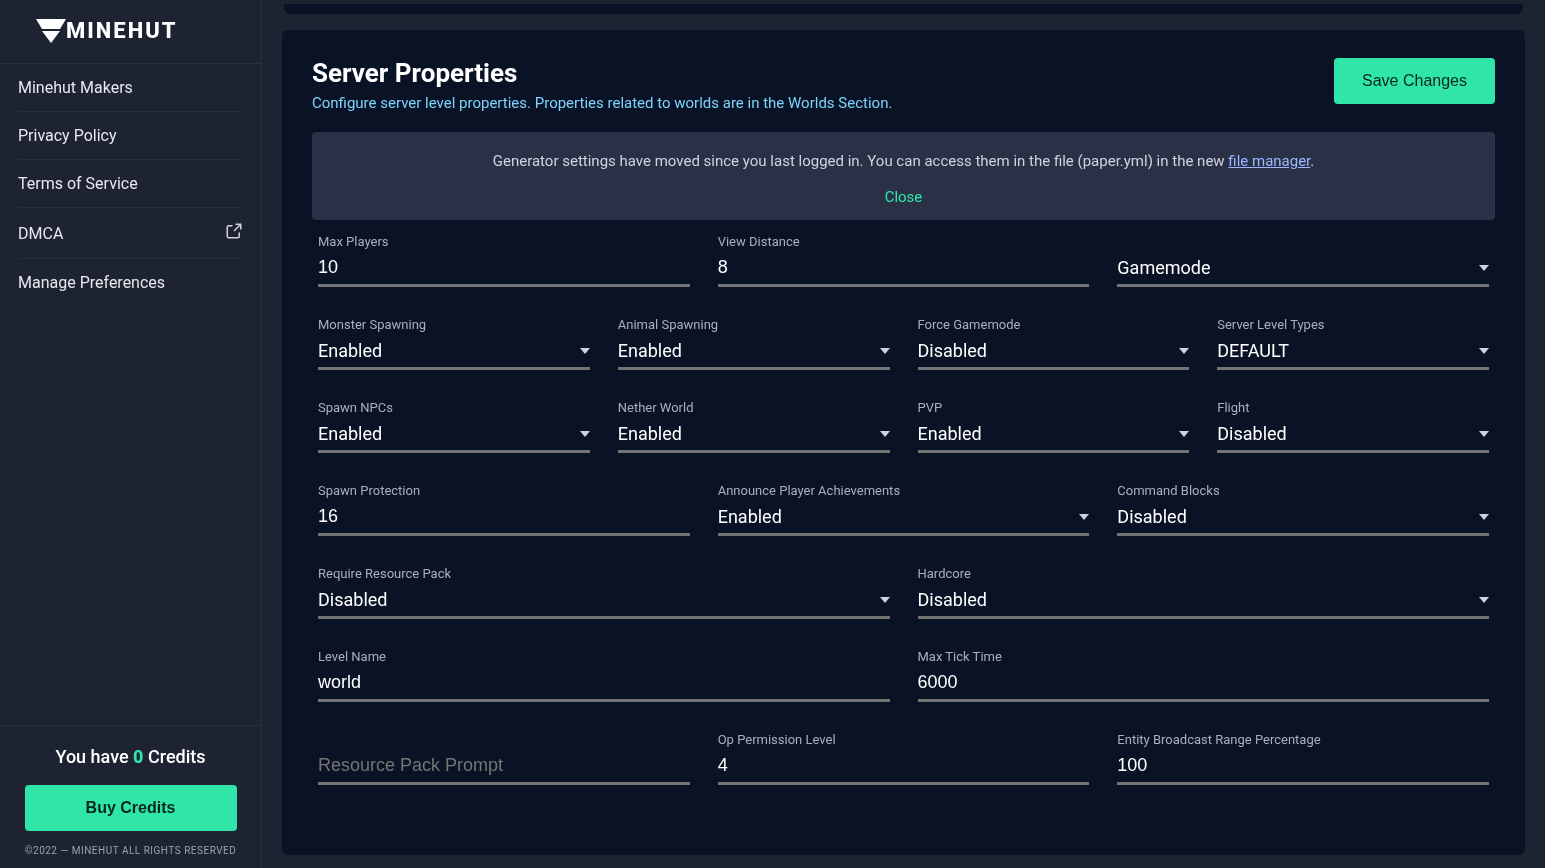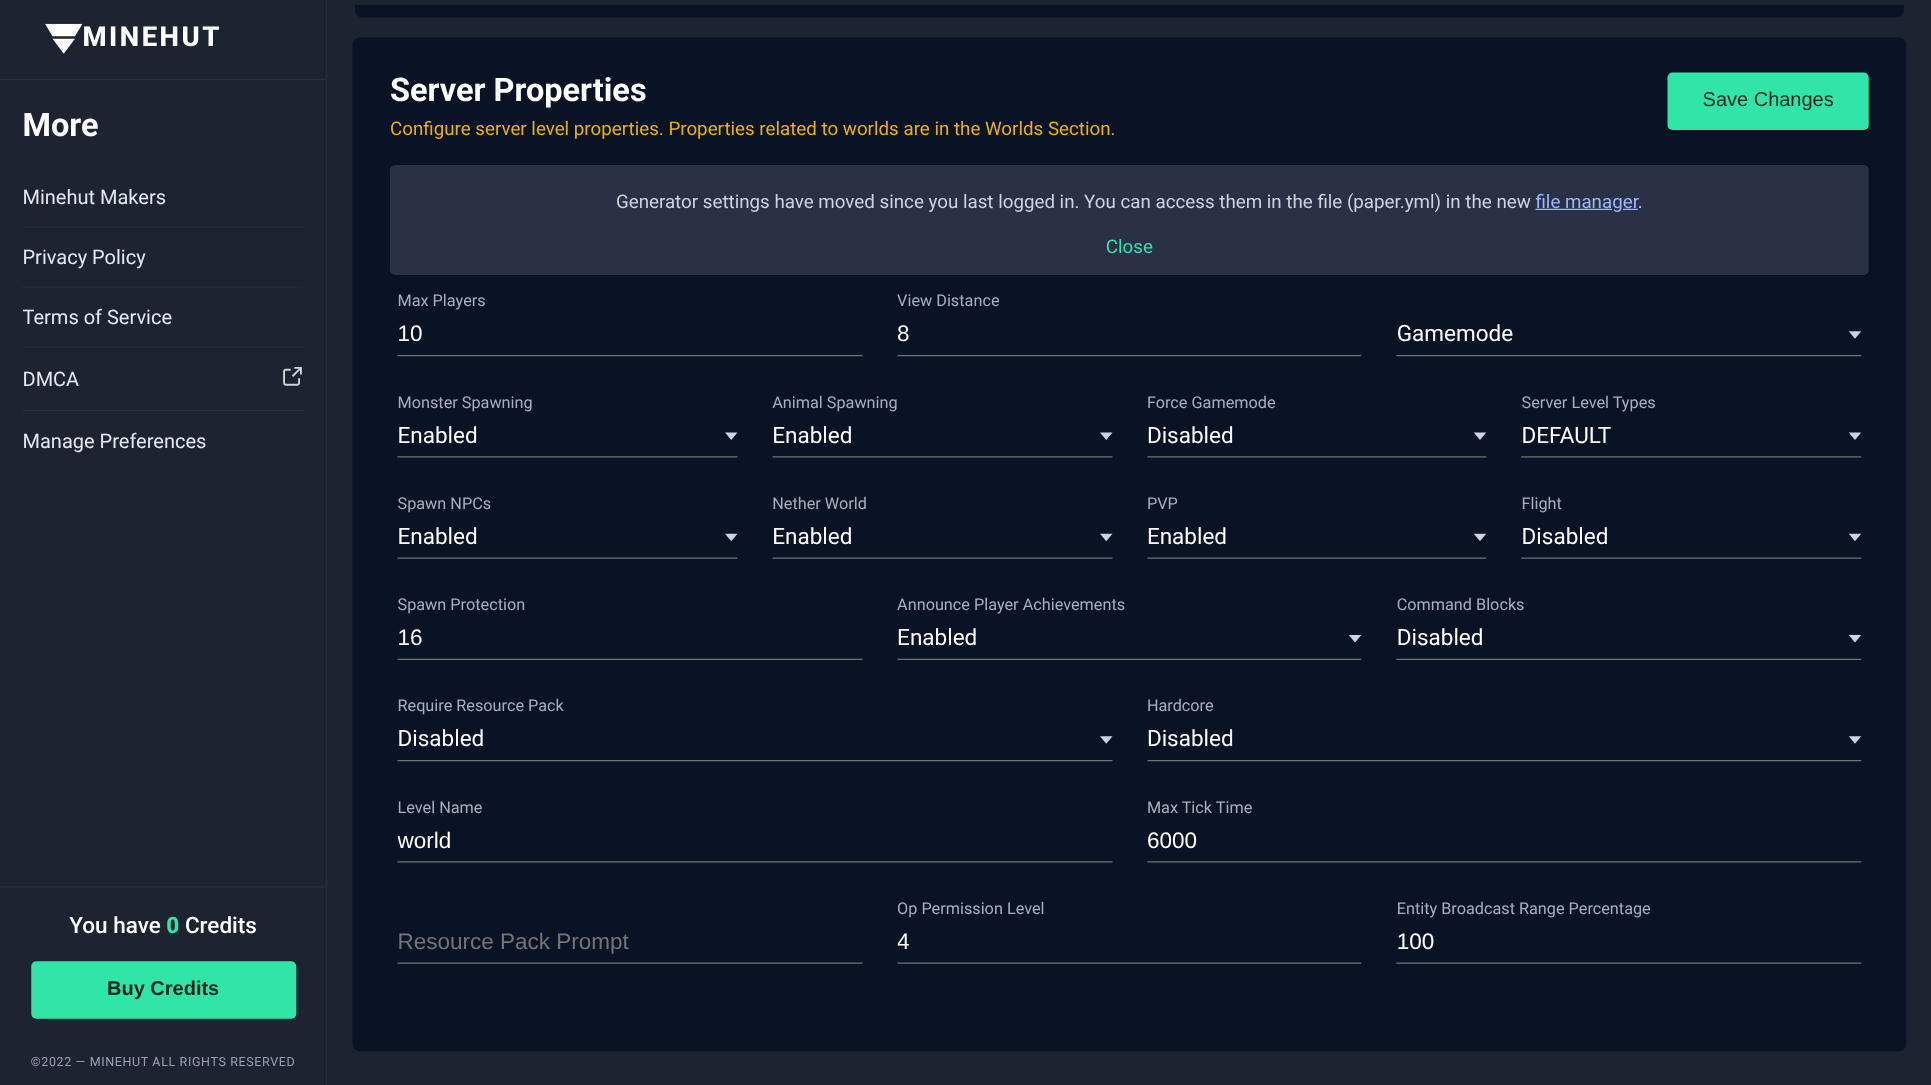--- a/index.html
+++ b/index.html
@@ -55,21 +55,21 @@
   margin-top:auto;
   border-top:1px solid #2a3042;
   padding: 20px 18px 12px;
   text-align:center;
 }
 .credits-line { font-size:18px; color:#fff; font-weight:500; }
 .credits-num { color:#2fe6a8; font-weight:800; }
 .buy-btn {
   display:block;
   width: 212px;
-  margin: 18px auto 30px;
+  margin: 18px auto 14px;
   padding: 14px 0;
   background:#2fe6a8;
   color:#09261c;
   font-weight:600;
   font-size:16px;
   border:none;
   border-radius:4px;
   cursor:pointer;
 }
 .copyright { font-size:10px; color:#9aa1b3; letter-spacing:.5px; }
@@ -92,21 +92,21 @@
   border-radius:0 0 6px 6px;
   margin: 4px 2px 16px;
 }
 .panel-header {
   display:flex;
   justify-content:space-between;
   align-items:flex-start;
   padding: 0 30px 20px;
 }
 .panel-title { font-size:26px; font-weight:700; color:#fff; margin-bottom:6px;}
-.panel-sub { font-size:15px; color:#eab308; }
+.panel-sub { font-size:15px; color:#7dd3fc; }
 .save-btn {
   background:#2fe6a8;
   color:#09261c;
   border:none;
   padding: 14px 28px;
   font-size:16px;
   font-weight:400;
   border-radius:4px;
   cursor:pointer;
 }
@@ -126,21 +126,21 @@
 .row { display:flex; gap:28px; margin-bottom:30px; align-items:flex-end;}
 .field { flex:1; min-width:0; }
 .field label {
   display:block;
   font-size:13px;
   color:#a9afbf;
   margin-bottom:4px;
 }
 .control {
   position:relative;
-  border-bottom:1px solid #737373;
+  border-bottom:3px solid #737373;
   padding: 4px 0 6px;
   display:flex;
   align-items:center;
   justify-content:space-between;
   min-height:28px;
 }
 .control .value {
   font-size:18px;
   color:#fff;
 }
@@ -162,21 +162,20 @@
 <aside class="sidebar">
   <div class="logo">
     <span class="logo-icon">
       <svg width="30" height="24" viewBox="0 0 30 24">
           <polygon points="0,0 30,0 24,10 6,10" fill="#fff"></polygon>
           <polygon points="6,12 24,12 15,24" fill="#fff"></polygon>
         </svg>
     </span>
     <span class="logo-text">MINEHUT</span>
   </div>
-  <div class="more-heading">More</div>
   <ul class="nav-list">
     <li class="nav-item">
         <span>Minehut Makers</span>
       </li>
     <li class="nav-item">
         <span>Privacy Policy</span>
       </li>
     <li class="nav-item">
         <span>Terms of Service</span>
       </li>

